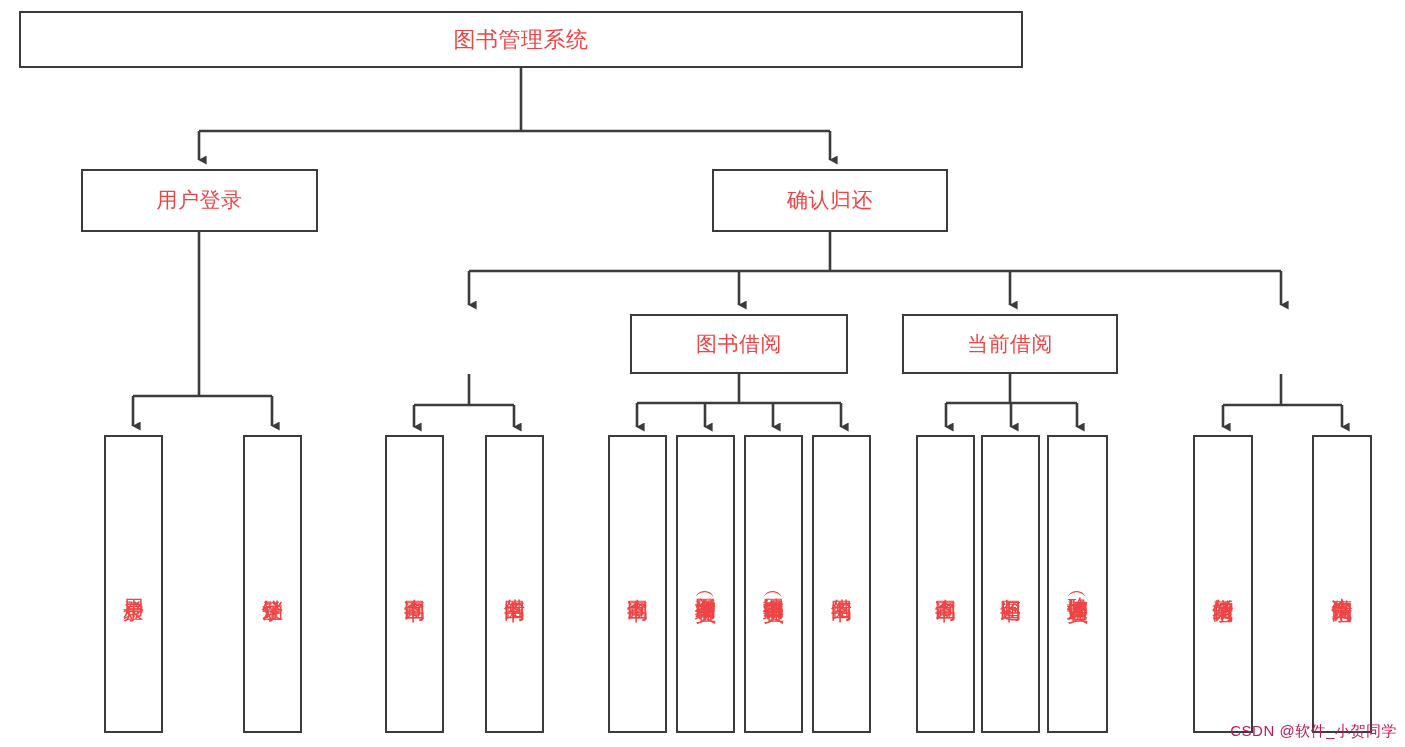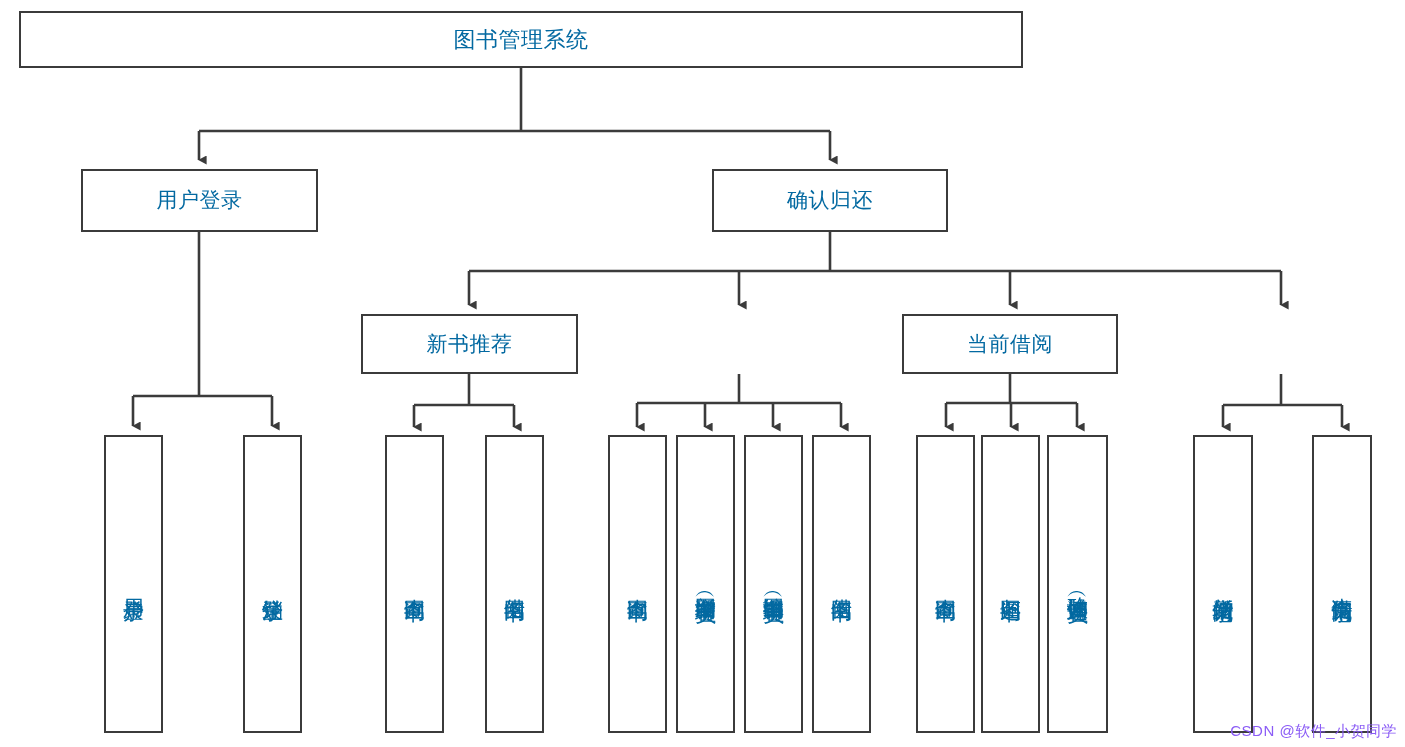--- a/index.html
+++ b/index.html
@@ -31,21 +31,21 @@
   .node {
     position: absolute;
     background: #ffffff;
     border: 2px solid #3b3b3b;
     display: flex;
     align-items: center;
     justify-content: center;
     z-index: 2;
   }
   .node .node-label {
-    color: #0369a1;
+    color: #ef4444;
     line-height: 1.15;
     text-align: left;
     white-space: nowrap;
   }
   
   .node.horiz .node-label {
     font-size: 21px;
     letter-spacing: 0.5px;
   }
   .node.root .node-label {
@@ -64,21 +64,21 @@
     line-height: 1.05;
     letter-spacing: 1px;
     white-space: normal;
     max-height: 100%;
   }
   #watermark {
     position: absolute;
     right: 8px;
     bottom: 6px;
     font-size: 15px;
-    color: #8b5cf6;
+    color: #be185d;
     z-index: 5;
     white-space: nowrap;
     letter-spacing: 0.5px;
   }
 </style>
 </head>
 <body>
 
 <div id="diagram-root">
 
@@ -136,22 +136,22 @@
     <span class="node-label">图书管理系统</span>
   </div>
 
   <div class="node horiz" style="left:81px; top:169px; width:237px; height:63px;">
     <span class="node-label">用户登录</span>
   </div>
   <div class="node horiz" style="left:712px; top:169px; width:236px; height:63px;">
     <span class="node-label">确认归还</span>
   </div>
 
-  <div class="node horiz" style="left:361px; top:314px; width:217px; height:60px;">
-    <span class="node-label">新书推荐</span>
+  <div class="node horiz" style="left:630px; top:314px; width:218px; height:60px;">
+    <span class="node-label">图书借阅</span>
   </div>
   <div class="node horiz" style="left:902px; top:314px; width:216px; height:60px;">
     <span class="node-label">当前借阅</span>
   </div>
 
   <div class="node vert" style="left:104px; top:435px; width:59px; height:298px;">
     <span class="node-label">用户登录</span>
   </div>
   <div class="node vert" style="left:243px; top:435px; width:59px; height:298px;">
     <span class="node-label">注销登录</span>

